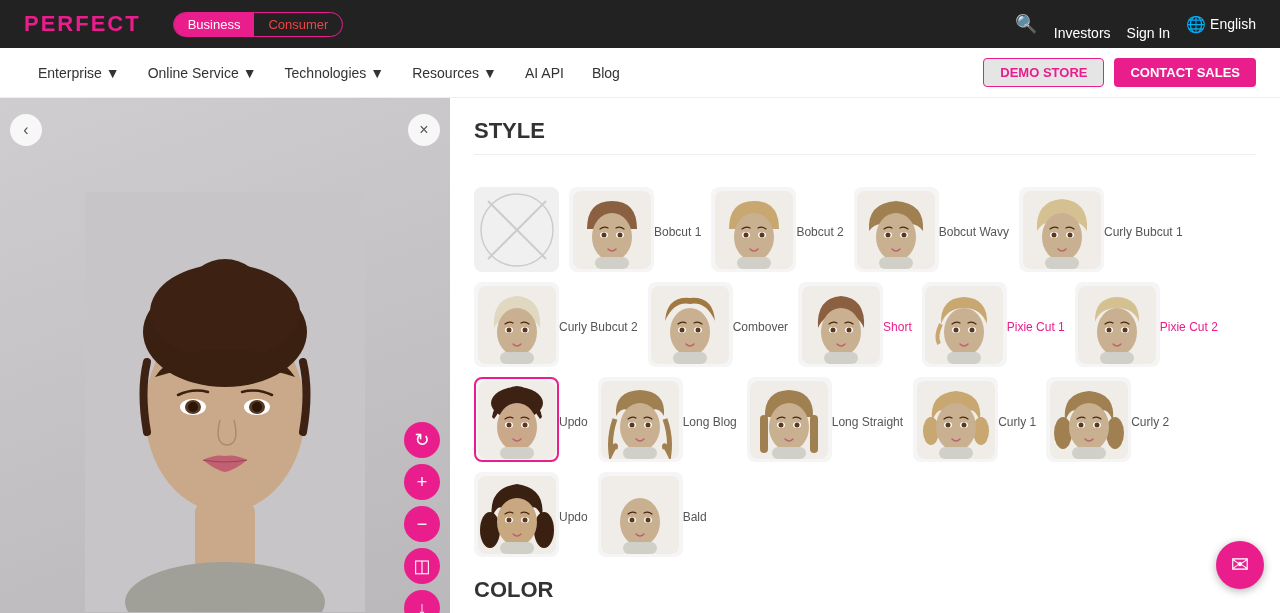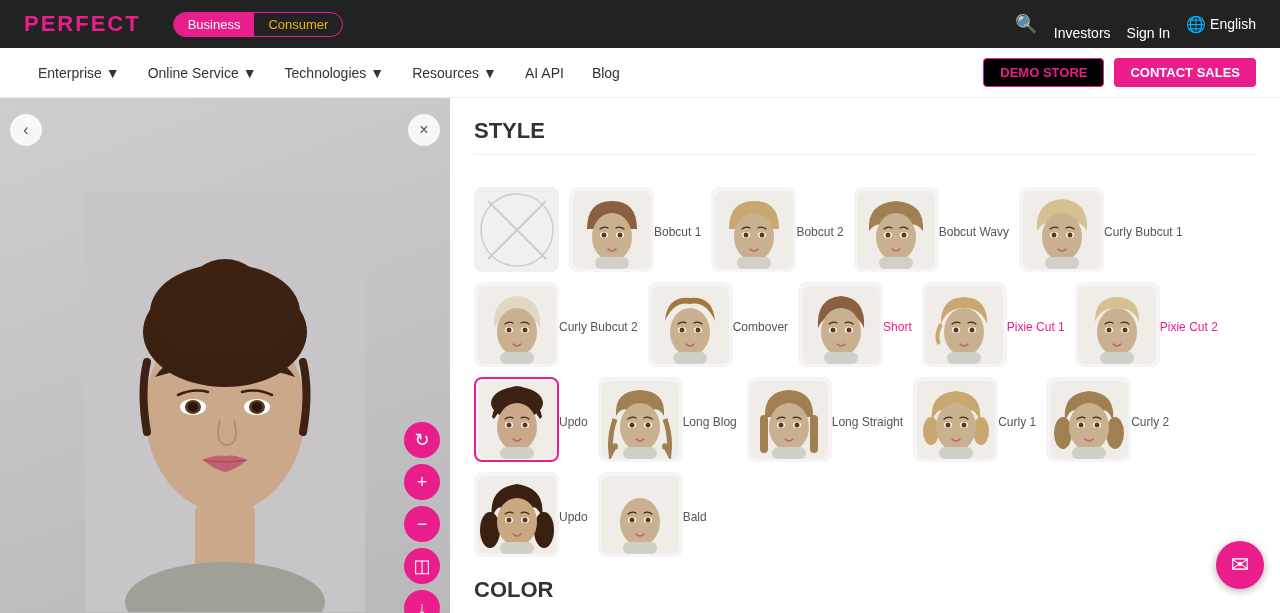--- a/index.html
+++ b/index.html
@@ -27,21 +27,21 @@
       border-radius: 20px;
       overflow: hidden;
       margin-left: 16px;
     }
     .toggle-btn {
       padding: 4px 14px;
       font-size: 13px;
       cursor: pointer;
       background: transparent;
       border: none;
-      color: #eab308;
+      color: #ef4444;
     }
     .toggle-btn.active {
       background: #e91e8c;
       color: #fff;
     }
     .top-bar-left { display: flex; align-items: center; gap: 16px; }
     .top-bar-right { display: flex; align-items: center; gap: 16px; }
     .top-bar-right a {
       color: #fff;
       text-decoration: none;
@@ -84,21 +84,21 @@
       gap: 4px;
       font-size: 14px;
       cursor: pointer;
       color: #333;
       white-space: nowrap;
     }
     .nav-actions { display: flex; gap: 10px; }
     .btn-demo {
       border: 1.5px solid #e91e8c;
       color: #e91e8c;
-      background: #000000;
+      background: #e5e5e5;
       padding: 6px 16px;
       border-radius: 4px;
       font-size: 13px;
       cursor: pointer;
       font-weight: bold;
     }
     .btn-contact {
       background: #e91e8c;
       color: #fff;
       border: none;

